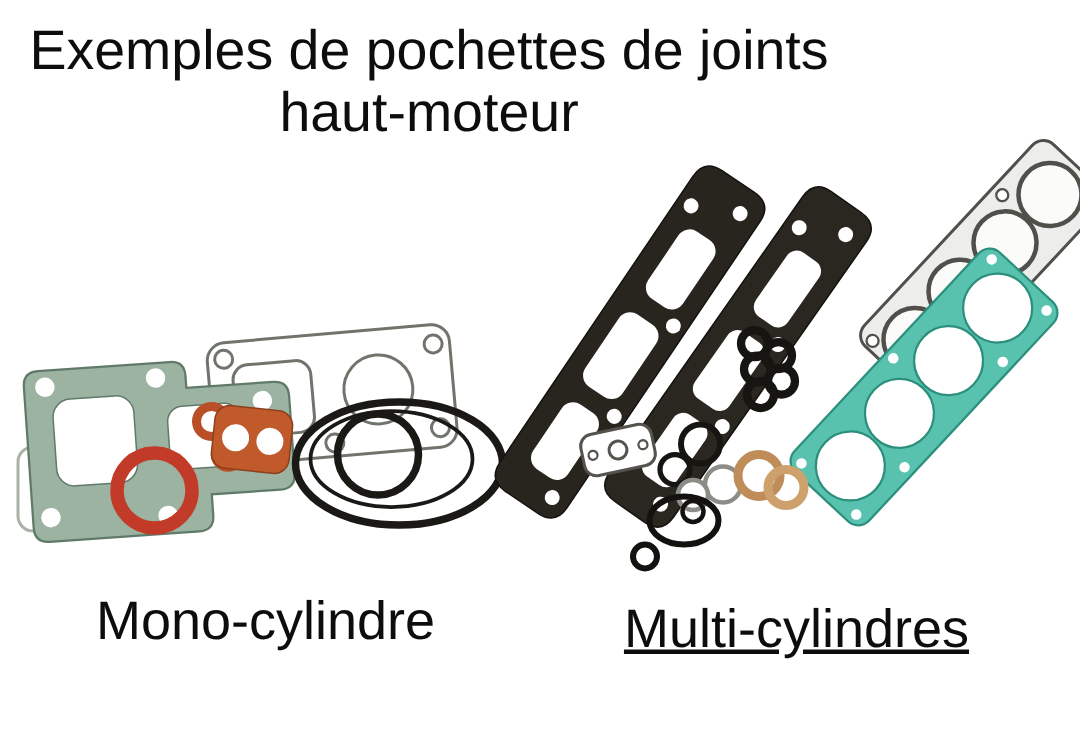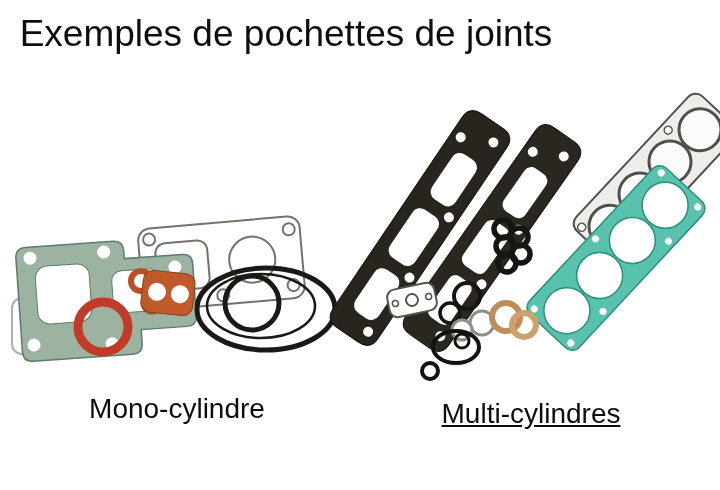--- a/index.html
+++ b/index.html
@@ -18,21 +18,21 @@
     left: 0;
     width: 572px;
     text-align: center;
     font-size: 37px;
     line-height: 1.12;
     font-weight: 400;
   }
   .photo-svg { position: absolute; top: 0; left: 0; }
   .caption {
     position: absolute;
-    font-size: 28px;
+    font-size: 36px;
     text-align: center;
     white-space: nowrap;
     font-weight: 400;
   }
   .caption-mono  { top: 393px; left: 27px;  width: 300px; }
   .caption-multi { top: 398px; left: 381px; width: 300px; text-decoration: underline; }
 </style>
 </head>
 <body>
 
@@ -174,18 +174,19 @@
         <ellipse cx="456" cy="347" rx="23" ry="16" stroke-width="4"></ellipse>
         <circle cx="462" cy="341" r="7" stroke-width="3"></circle>
       </g>
 
       <circle cx="430" cy="371" r="8" fill="none" stroke="#14120f" stroke-width="4"></circle>
     </g>
   </svg>
 
   <div class="title">
     <div>Exemples de pochettes de joints</div>
+    <div>haut-moteur</div>
   </div>
 
   <div class="caption caption-mono">Mono-cylindre</div>
 
   <div class="caption caption-multi">Multi-cylindres</div>
 </div>
 
 </body></html>

